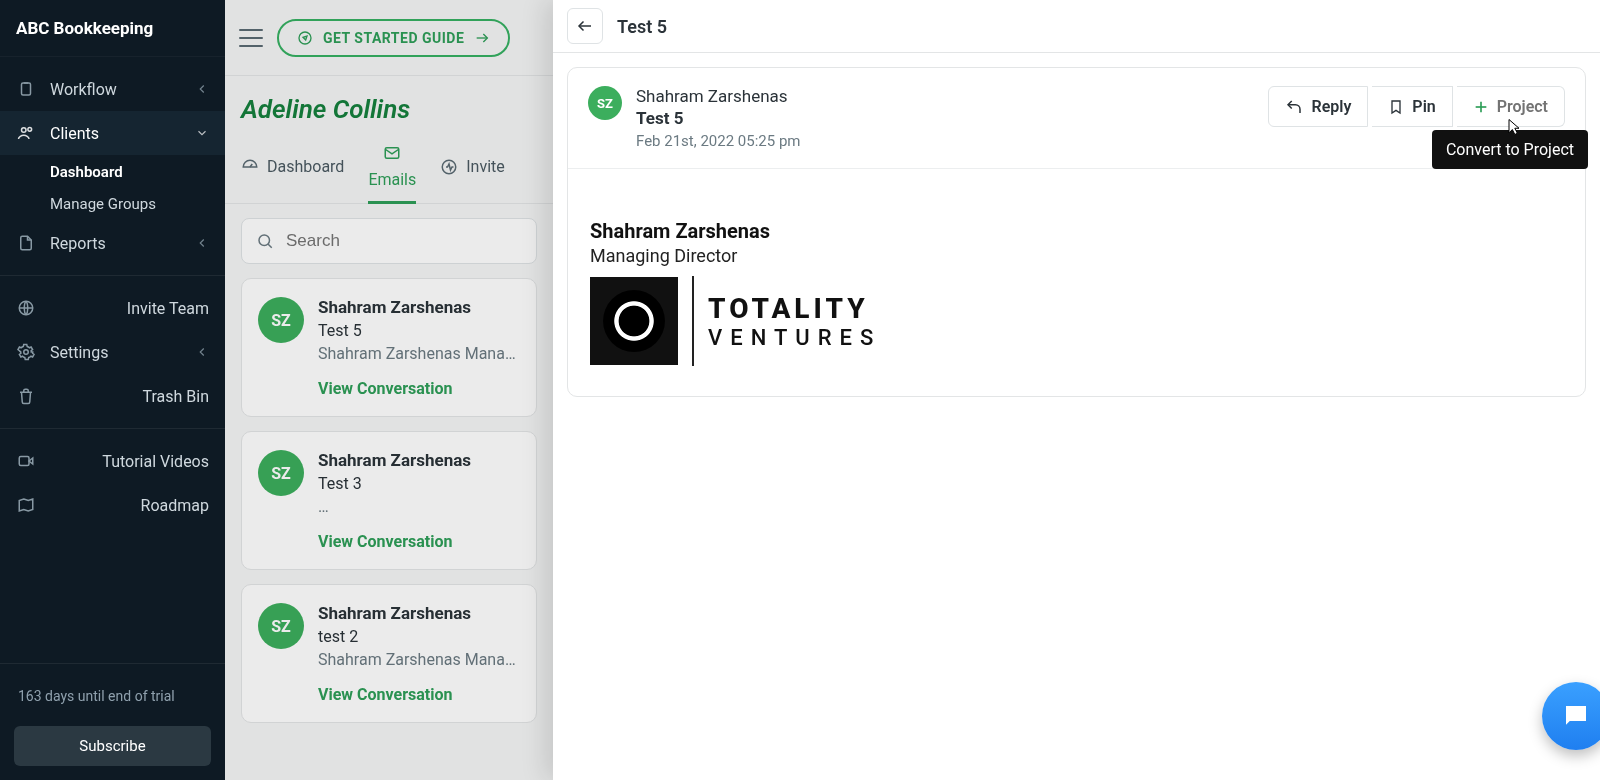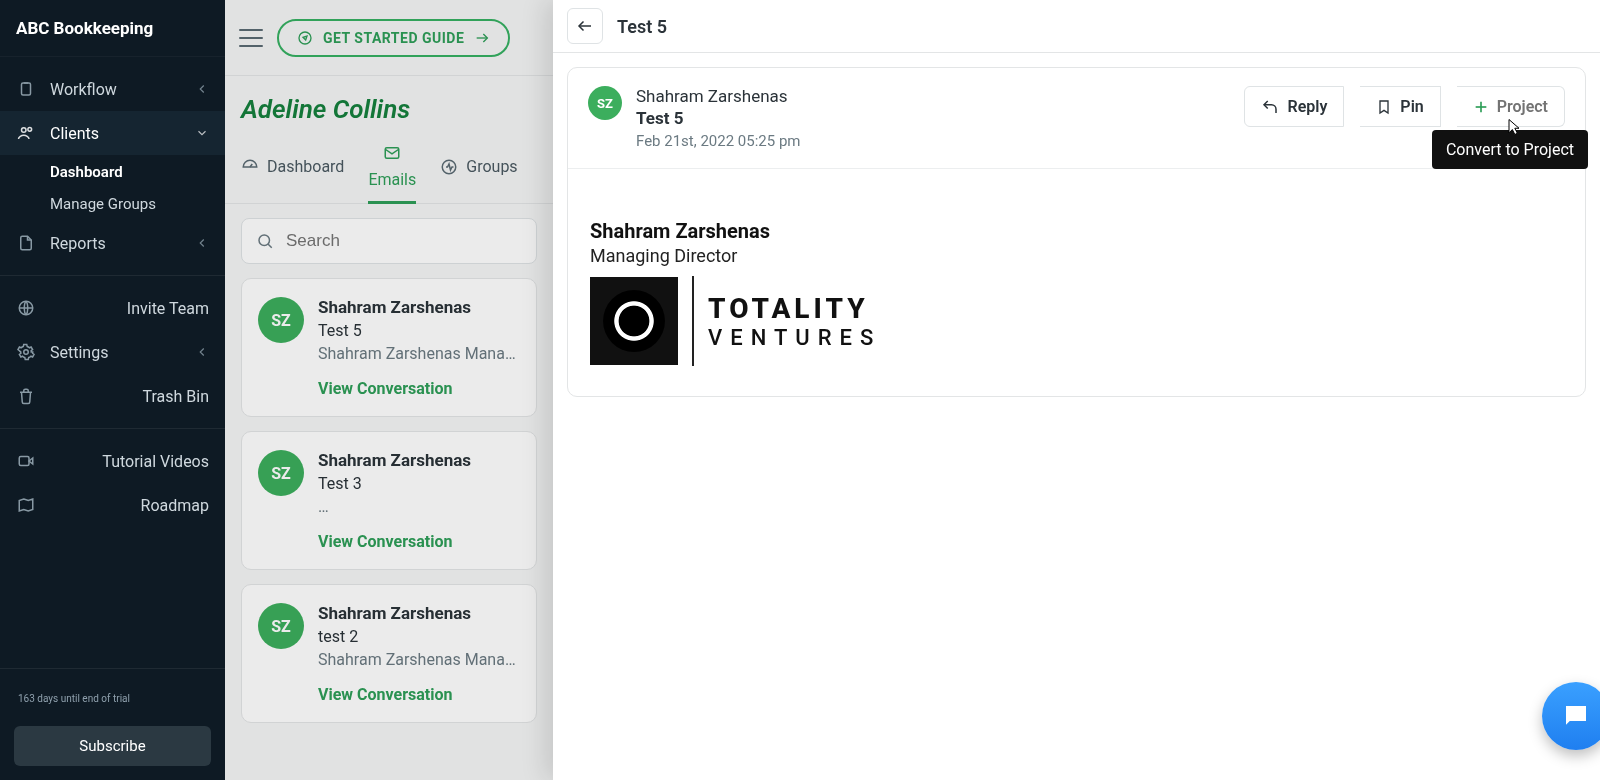--- a/index.html
+++ b/index.html
@@ -11,21 +11,21 @@
   .brand { padding: 18px 16px; font-weight: 700; font-size: 17px; color: #fff; border-bottom: 1px solid rgba(255,255,255,0.04); }
   .nav { flex: 1; overflow: auto; padding-top: 10px; }
   .nav-item { display: flex; align-items: center; padding: 12px 16px; font-size: 16px; color: #cfd8de; cursor: pointer; position: relative; justify-content: space-between; }
   .nav-item .ico { width: 20px; height: 20px; margin-right: 14px; display:flex; align-items:center; justify-content:center; opacity:.85; }
   .nav-item.open { background: #152531; color:#fff; }
   .nav-item .chev { margin-left: auto; opacity:.7; }
   .nav-sub { padding: 8px 0 8px 50px; display:flex; flex-direction:column; gap:14px; font-size:15px; color:#cfd8de; }
   .nav-sub .sub { cursor:pointer; }
   .nav-sub .sub.active { color:#fff; font-weight:600; }
   .divider { height: 1px; background: rgba(255,255,255,0.07); margin: 10px 0; }
-  .trial { padding: 14px 18px; font-size: 10px; color: #8fa0ad; }
+  .trial { padding: 14px 18px; font-size: 14px; color: #8fa0ad; }
   .subscribe-btn { margin: 8px 14px 14px; background:#2b3942; color:#fff; text-align:center; padding:11px 0; border-radius:6px; font-size:15px; cursor:pointer; }
 
   
   .middle { width: 328px; background:#f5f6f6; display:flex; flex-direction:column; position:relative; }
   .middle-top { height:76px; display:flex; align-items:center; padding:0 14px; border-bottom:1px solid #e3e5e6; gap:14px; }
   .hamburger { width:24px; height:18px; display:flex; flex-direction:column; justify-content:space-between; cursor:pointer; }
   .hamburger span { height:2px; background:#5b6b73; border-radius:1px; }
   .get-started { border:2px solid #36b062; color:#2e9e58; border-radius:24px; padding:9px 18px; font-weight:700; font-size:14px; display:flex; align-items:center; gap:10px; cursor:pointer; letter-spacing:.5px; }
   .client-name { font-size:26px; font-weight:600; color:#15803d; padding:18px 16px 10px;font-style:italic; }
   .tabs { display:flex; gap:24px; padding:0 16px; font-size:16px; color:#4b5a62; border-bottom:1px solid #e3e5e6; }
@@ -51,21 +51,21 @@
   
   .panel { flex:1; background:#fff; display:flex; flex-direction:column; position:relative; box-shadow: -8px 0 24px rgba(0,0,0,0.12); }
   .panel-head { height:53px; border-bottom:1px solid #e3e5e6; display:flex; align-items:center; gap:14px; padding:0 14px; }
   .back-btn { width:36px; height:36px; border:1px solid #dfe3e5; border-radius:6px; display:flex; align-items:center; justify-content:center; cursor:pointer; }
   .panel-title { font-size:18px; font-weight:600; color:#2b3339; }
   .msg-card { margin:14px 14px 0; border:1px solid #e3e5e6; border-radius:10px; background:#fff; }
   .msg-head { display:flex; padding:18px 20px; gap:14px; border-bottom:1px solid #eceeef; align-items:flex-start; }
   .msg-meta .from { font-size:17px; color:#2b3339; }
   .msg-meta .subj { font-weight:700; font-size:17px; color:#2b3339; margin-top:2px; }
   .msg-meta .date { font-size:15px; color:#6b7a82; margin-top:4px; }
-  .msg-actions { margin-left:auto; display:flex; gap:16px;border-radius:12px; }
+  .msg-actions { margin-left:auto; display:flex; gap:4px;border-radius:12px; }
   .act-btn { border:1px solid #dfe3e5; background:#fff; padding:10px 16px; font-size:16px; font-weight:600; color:#2b3339; display:flex; align-items:center; gap:8px; cursor:pointer; }
   .act-btn:first-child { border-radius:6px 0 0 6px; }
   .act-btn + .act-btn { border-left:none; }
   .act-btn.project { color:#737373; border-radius:0 6px 6px 0;}
   .msg-body { padding:50px 22px 30px; }
   .sig-name { font-weight:700; font-size:20px; color:#111; }
   .sig-title { font-size:18px; color:#222; margin-top:2px; }
   .sig-logo { display:flex; align-items:center; gap:14px; margin-top:10px; }
   .sig-mark { width:88px; height:88px; border:3px solid #111; background:#111; display:flex; align-items:center; justify-content:center; }
   .sig-mark-inner { width:62px; height:62px; border-radius:50%; background:radial-gradient(circle at 50% 50%, #000 34%, #fff 36%, #fff 44%, #000 46%); position:relative; }
@@ -247,21 +247,21 @@
         </span>
         <span>Emails</span>
       </div>
       <div class="tab">
         <span>
           <svg width="18" height="18" viewBox="0 0 24 24" fill="none" stroke="#5b6b73" stroke-width="2">
               <circle cx="12" cy="12" r="9"></circle>
               <path d="M8 12h2l2-4 2 8 2-4h2"></path>
             </svg>
         </span>
-        <span>Groups</span>
+        <span>Invite</span>
       </div>
     </div>
 
     <div class="search-wrap">
       <div class="search">
         <span>
           <svg width="18" height="18" viewBox="0 0 24 24" fill="none" stroke="#6b7a82" stroke-width="2">
               <circle cx="11" cy="11" r="7"></circle>
               <line x1="21" y1="21" x2="16" y2="16"></line>
             </svg>

